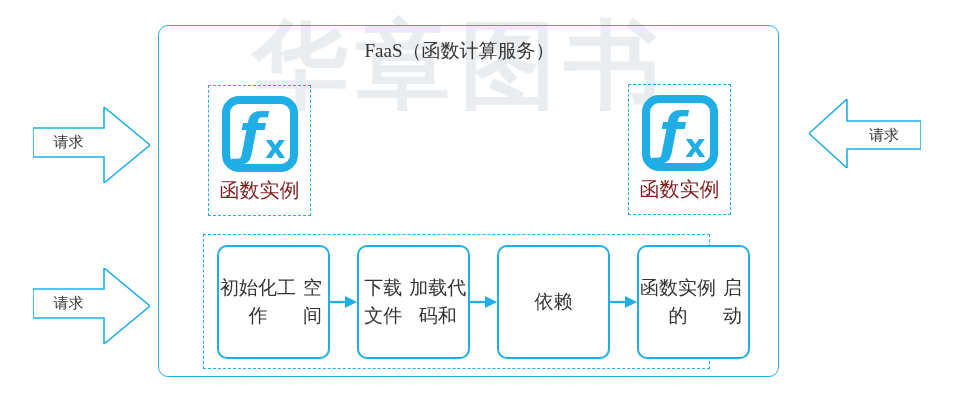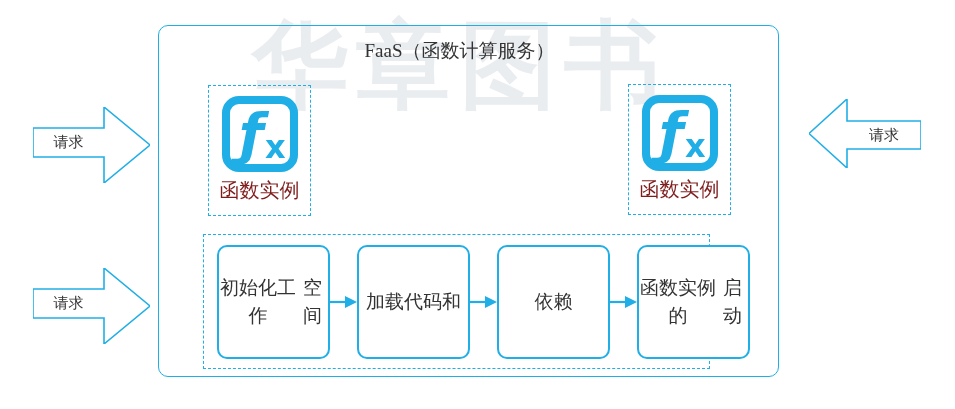--- a/index.html
+++ b/index.html
@@ -173,20 +173,21 @@
         <div>初始化工作</div>
         <div>空间</div>
       </div>
 
       <svg class="flow-connector" width="27" height="20" viewBox="0 0 27 20">
         <line x1="0" y1="10" x2="16" y2="10" stroke="#20aee6" stroke-width="2.2"></line>
         <polygon points="15,4 27,10 15,16" fill="#20aee6"></polygon>
       </svg>
 
       <div class="step-box">
+        <div>下载文件</div>
         <div>加载代码和</div>
       </div>
 
       <svg class="flow-connector" width="27" height="20" viewBox="0 0 27 20">
         <line x1="0" y1="10" x2="16" y2="10" stroke="#20aee6" stroke-width="2.2"></line>
         <polygon points="15,4 27,10 15,16" fill="#20aee6"></polygon>
       </svg>
 
       <div class="step-box">
         <div>依赖</div>

